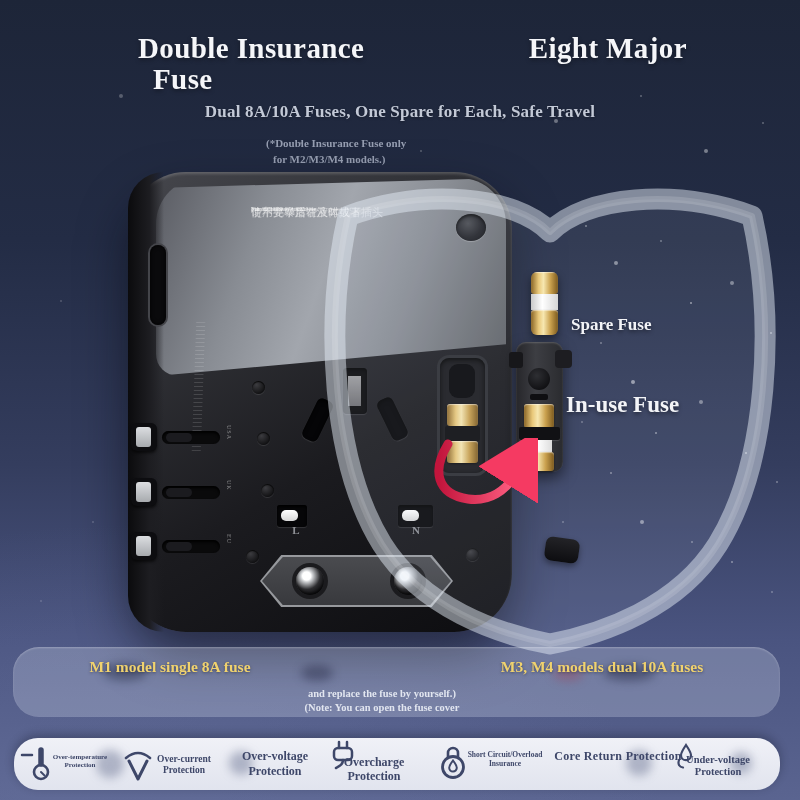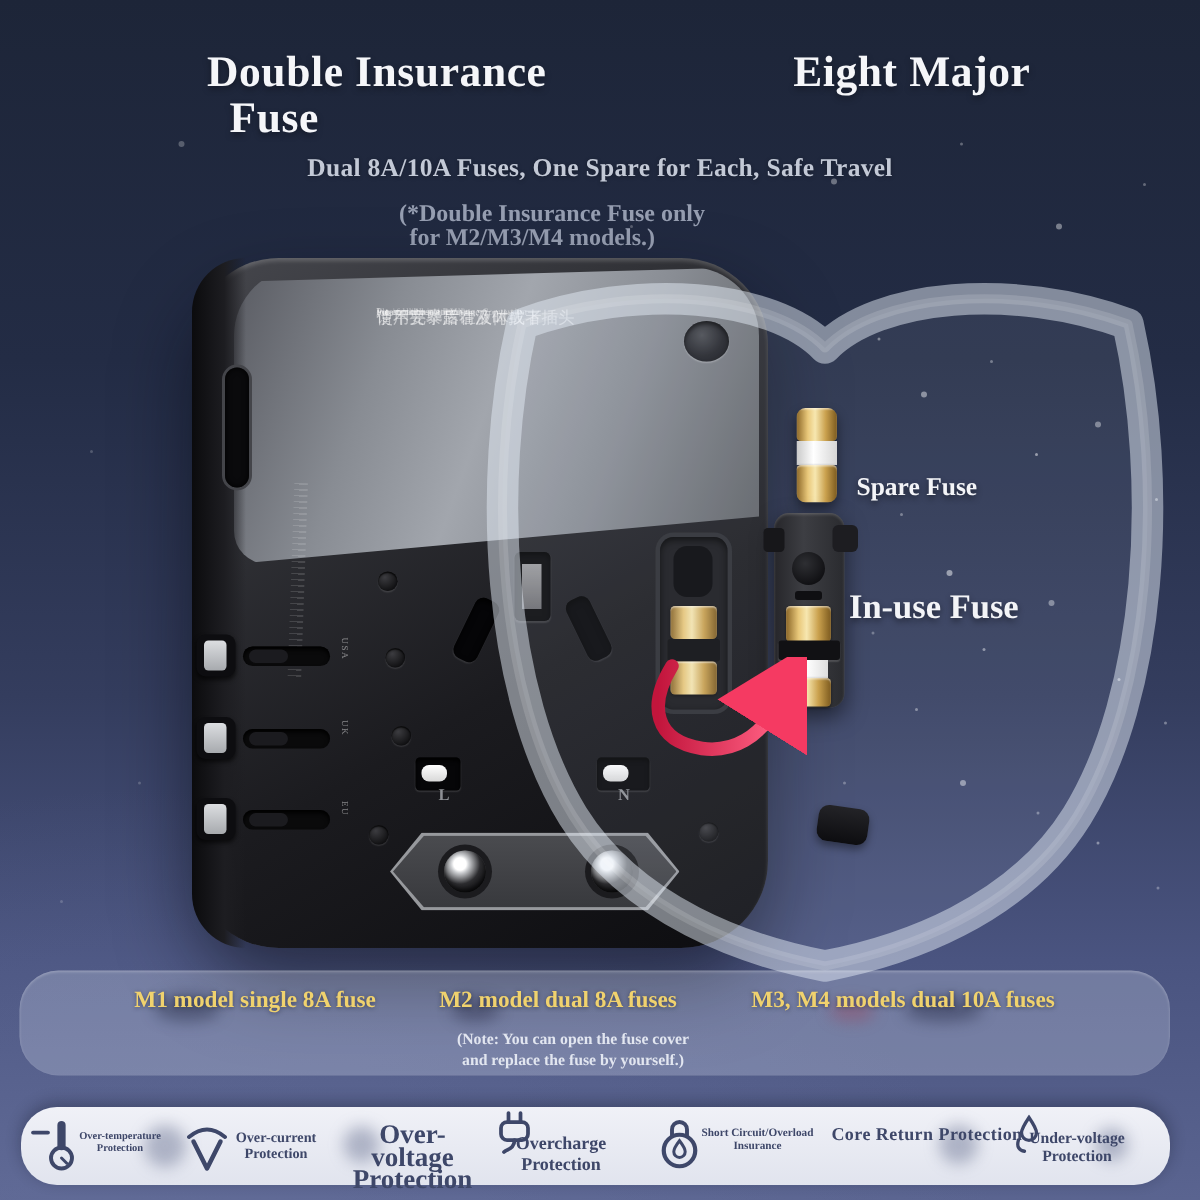--- a/index.html
+++ b/index.html
@@ -29,21 +29,21 @@
       40px 600px 0 0 rgba(255,255,255,.18), 505px 260px 0 0 rgba(255,255,255,.3);}
   
   .title{color:#f5f6f9;font-weight:800;font-size:29px;letter-spacing:.4px;line-height:31px;
     text-shadow:0 2px 4px rgba(0,0,0,.35);white-space:nowrap;}
   .title-left{left:138px;top:33px;}
   .title-left .l2{margin-left:15px;}
   .title-right{left:425px;top:33px;width:262px;text-align:right;}
   .title-right .l2{padding-left:14px;}
   .subtitle{left:0;top:102px;width:800px;text-align:center;color:#c3c9d6;font-weight:700;
     font-size:17px;letter-spacing:.2px;text-shadow:0 1px 3px rgba(0,0,0,.3);}
-  .top-note{left:266px;top:135px;color:#969eb1;font-weight:700;font-size:16px;line-height:16px;}
+  .top-note{left:266px;top:135px;color:#969eb1;font-weight:700;font-size:11px;line-height:16px;}
   .top-note .l2{margin-left:7px;}
   
   .shield{left:300px;top:158px;width:500px;height:497px;pointer-events:none;}
   
   .adapter{left:128px;top:172px;width:384px;height:460px;border-radius:58px;
     background:linear-gradient(150deg,#46474d 0%,#303136 28%,#1b1b1f 60%,#0d0d10 100%);
     box-shadow:inset 0 2px 3px rgba(255,255,255,.18), 0 24px 48px rgba(8,10,18,.55);}
   .adapter *{position:absolute;}
   .top-face{left:28px;top:6px;width:350px;height:198px;border-radius:46px 46px 18px 22px;
     clip-path:polygon(0 5%,100% 0,100% 84%,0 100%);
@@ -132,21 +132,21 @@
     text-shadow:0 1px 3px rgba(20,25,45,.5);white-space:nowrap;}
   .band-note{left:240px;top:40px;width:258px;text-align:center;color:#e2e6f0;font-weight:700;
     font-size:10.5px;line-height:14px;}
   
   .prot-band{left:14px;top:738px;width:766px;height:52px;border-radius:24px;
     background:linear-gradient(180deg,#f0f1f7,#e1e4ee);box-shadow:0 -3px 10px rgba(10,12,25,.3);}
   .prot-band *{position:absolute;}
   .p-label{color:#3e4769;font-weight:800;text-align:center;}
   .p1-t{left:33px;top:15px;width:66px;font-size:7px;line-height:8px;}
   .p2-t{left:133px;top:16px;width:74px;font-size:9.5px;line-height:11px;}
-  .p3-t{left:213px;top:11px;width:96px;font-size:18px;line-height:15px;}
+  .p3-t{left:213px;top:11px;width:96px;font-size:12px;line-height:15px;}
   .p4-t{left:314px;top:18px;width:92px;font-size:12px;line-height:13.5px;}
   .p5-t{left:447px;top:13px;width:88px;font-size:7.5px;line-height:8.5px;}
   .p6-t{left:524px;top:10px;width:160px;font-size:12px;line-height:17px;letter-spacing:.3px;}
   .p7-t{left:653px;top:16px;width:102px;font-size:10.5px;line-height:12px;}
   .band-ghost{background:rgba(85,95,130,.4);}
 </style>
 </head>
 <body>
 
 <div class="stage">
@@ -275,25 +275,24 @@
 
   <div class="abs fuse-label spare-label">Spare Fuse</div>
   <div class="abs fuse-label inuse-label">In-use Fuse</div>
 
   <div class="abs models-band">
     <div class="ghost abs" style="left:90px;top:16px;width:44px;height:18px;background:rgba(25,30,55,.4)"></div>
     <div class="ghost abs" style="left:288px;top:18px;width:32px;height:16px;background:rgba(25,30,55,.38)"></div>
     <div class="ghost abs" style="left:540px;top:20px;width:30px;height:14px;background:rgba(160,60,80,.35)"></div>
     <div class="ghost abs" style="left:590px;top:18px;width:52px;height:16px;background:rgba(25,30,55,.4)"></div>
     <div class="abs model-label" style="left:57px;width:200px">M1 model single 8A fuse</div>
-    <div class="abs model-label" style="left:259px;width:200px">M2 model dual 8A fuses</div>
     <div class="abs model-label" style="left:469px;width:240px">M3, M4 models dual 10A fuses</div>
     <div class="abs band-note">
+      <div>and replace the fuse by yourself.)</div>
       <div>(Note: You can open the fuse cover</div>
-      <div>and replace the fuse by yourself.)</div>
     </div>
   </div>
 
   <div class="abs prot-band">
     <div class="ghost band-ghost" style="left:82px;top:12px;width:28px;height:28px"></div>
     <div class="ghost band-ghost" style="left:215px;top:13px;width:24px;height:24px"></div>
     <div class="ghost band-ghost" style="left:612px;top:12px;width:26px;height:26px"></div>
     <div class="ghost band-ghost" style="left:716px;top:14px;width:22px;height:22px"></div>
 
     <svg style="left:6px;top:12px" width="14" height="10">

